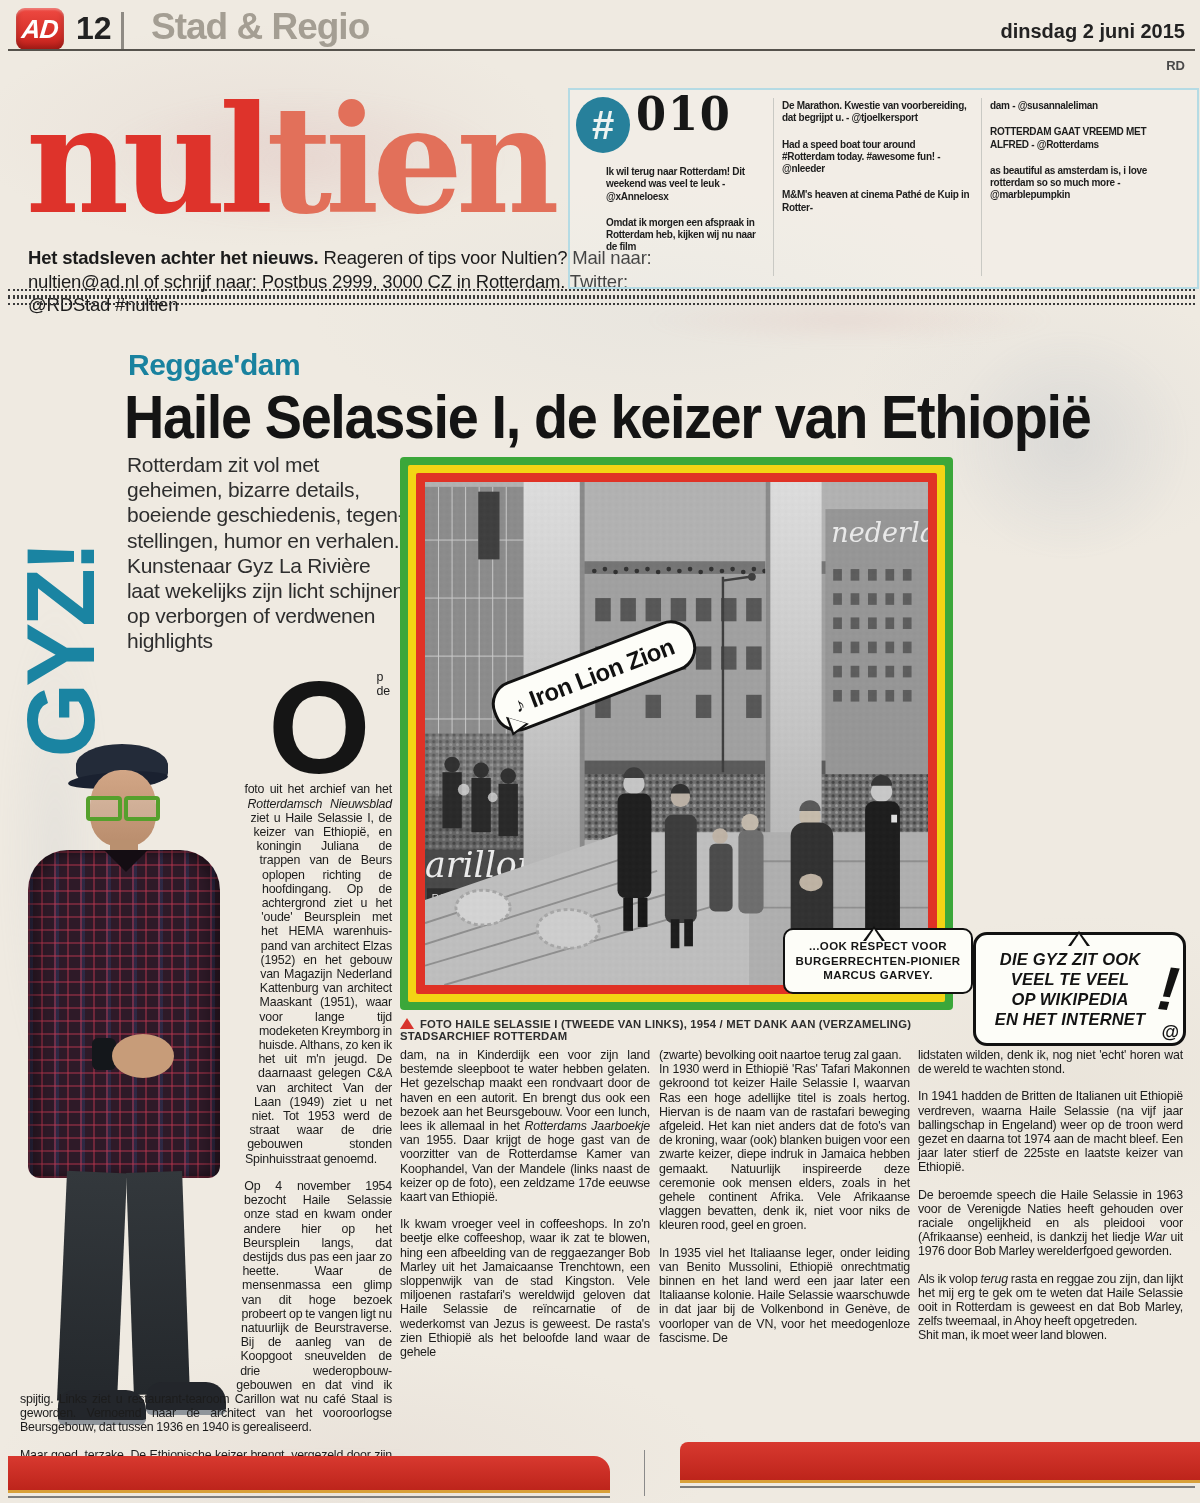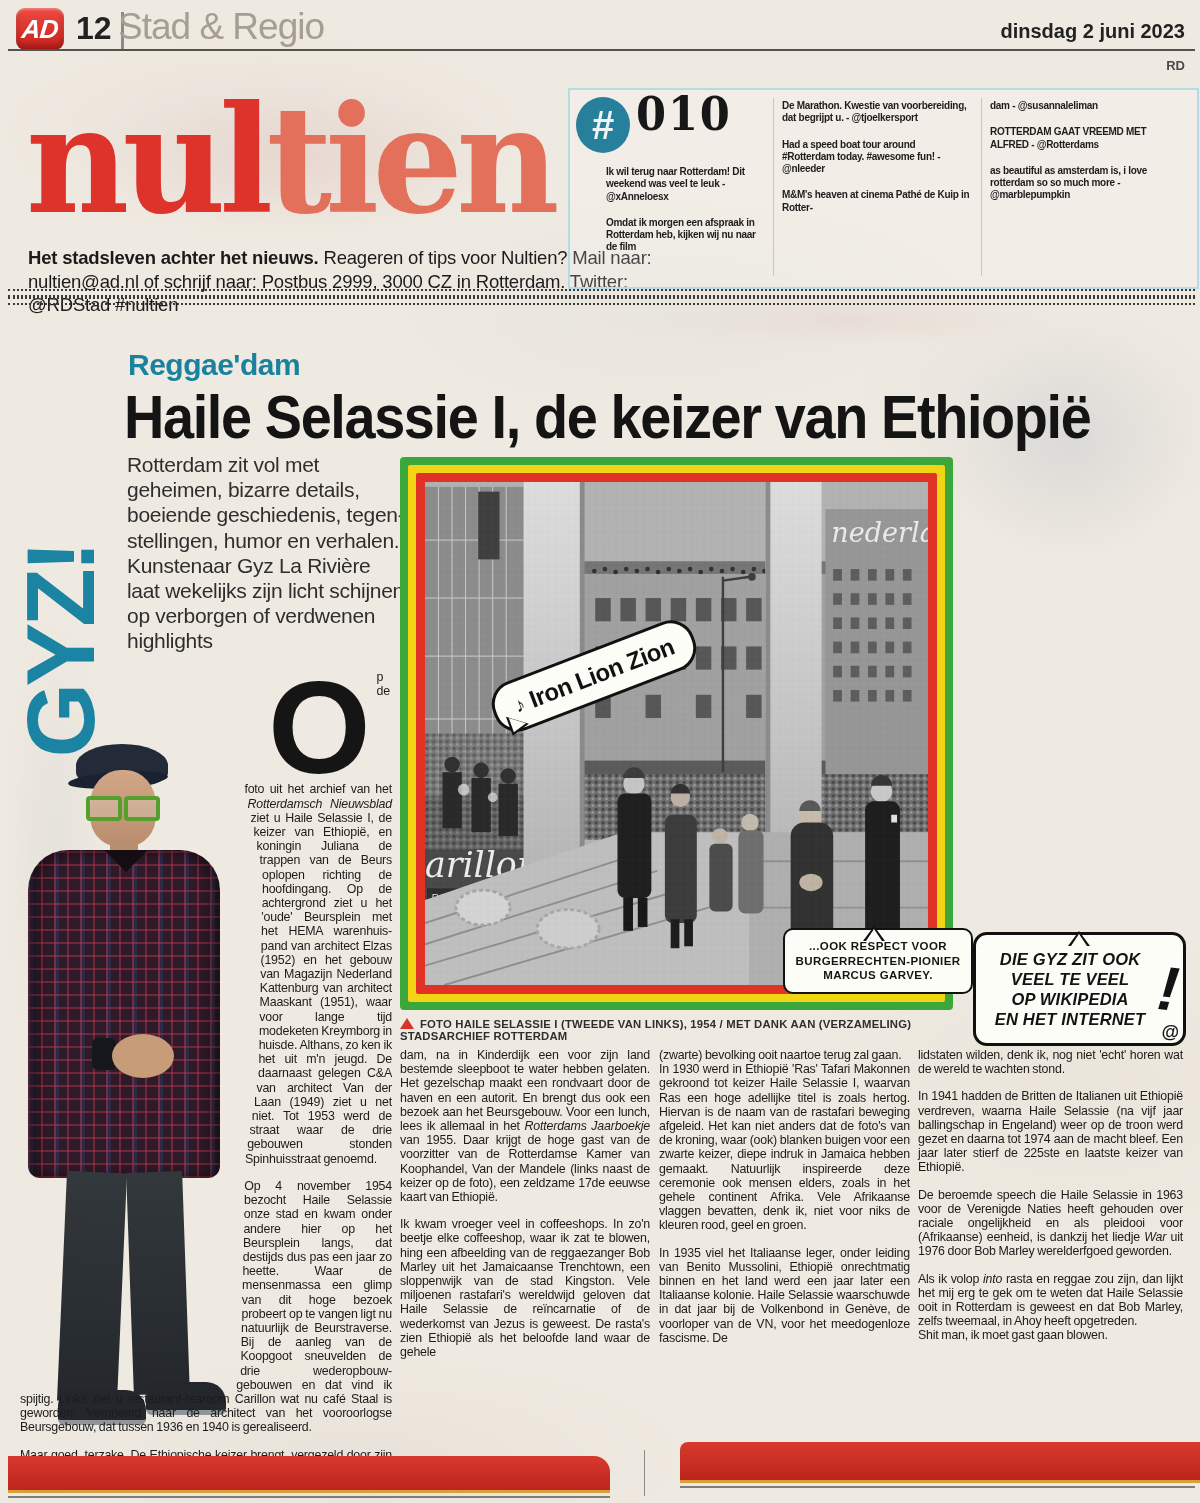--- a/index.html
+++ b/index.html
@@ -16,21 +16,21 @@
   }
   .abs{position:absolute;}
   
   .ad-logo{left:16px;top:8px;width:48px;height:42px;border-radius:9px;
     background:linear-gradient(180deg,#ef4a42,#c6201a);
     box-shadow:inset 0 -4px 6px rgba(0,0,0,.25), inset 0 2px 2px rgba(255,255,255,.3);
     display:flex;align-items:center;justify-content:center;}
   .ad-logo span{color:#fff;font-weight:700;font-style:italic;font-size:26px;transform:skewX(-6deg);letter-spacing:-1px;}
   .page-number{left:76px;top:10px;font-size:32px;font-weight:700;color:#222;}
   .header-divider{left:121px;top:12px;width:3px;height:37px;background:#8f8b84;}
-  .section-title{left:118px;top:6px;font-size:37px;font-weight:400;color:#a49e93;letter-spacing:-1px;}
+  .section-title{left:151px;top:6px;font-size:37px;font-weight:700;color:#a49e93;letter-spacing:-1px;}
   .edition-date{left:885px;top:20px;width:300px;text-align:right;font-size:20px;font-weight:700;color:#222;}
   .header-rule{left:8px;top:49px;width:1187px;height:2px;background:#55524c;}
   .edition-code{left:1035px;top:58px;width:150px;text-align:right;font-size:13px;font-weight:700;color:#4a4a4a;}
   
   .masthead{left:26px;top:86px;width:560px;height:158px;font-family:"DejaVu Serif",serif;
     font-weight:700;font-size:148px;line-height:1.0;letter-spacing:-7px;transform:scaleX(.96);transform-origin:left top;}
   .masthead .m1{color:#de332b;}
   .masthead .m2{color:#e2705a;}
   .tagline{left:28px;top:246px;width:660px;font-size:18.5px;line-height:1.28;color:#1b1b1b;letter-spacing:-0.2px;}
   .tagline b{font-weight:700;}
@@ -149,21 +149,21 @@
   <div class="ghost g3"></div>
   <div class="ghost g4"></div>
   <div class="ghost g5"></div>
 
   <div class="abs ad-logo">
       <span>AD</span>
     </div>
   <div class="abs page-number">12</div>
   <div class="abs header-divider"></div>
   <div class="abs section-title">Stad &amp; Regio</div>
-  <div class="abs edition-date">dinsdag 2 juni 2023</div>
+  <div class="abs edition-date">dinsdag 2 juni 2015</div>
   <div class="abs header-rule"></div>
   <div class="abs edition-code">RD</div>
 
   <div class="abs masthead"><span class="m1">nul</span><span class="m2">tien</span></div>
   <div class="abs tagline">
     <b>Het stadsleven achter het nieuws.</b><span> Reageren of tips voor Nultien? Mail naar: nultien@ad.nl of schrijf naar: Postbus 2999, 3000 CZ in Rotterdam. Twitter: @RDStad #nultien</span>
   </div>
   <div class="abs dotted-sep"></div>
   <div class="abs dotted-sep2"></div>
 
@@ -454,22 +454,22 @@
   <div class="bodycol col3">
     <p class="nogap">(zwarte) bevolking ooit naartoe terug zal gaan.</p>
     <p>In 1930 werd in Ethiopië 'Ras' Tafari Makonnen gekroond tot keizer Haile Selassie I, waarvan Ras een hoge adellijke titel is zoals hertog. Hiervan is de naam van de rastafari beweging afgeleid. Het kan niet anders dat de foto's van de kroning, waar (ook) blanken buigen voor een zwarte keizer, diepe indruk in Jamaica hebben gemaakt. Natuurlijk inspireerde deze ceremonie ook mensen elders, zoals in het gehele continent Afrika. Vele Afrikaanse vlaggen bevatten, denk ik, niet voor niks de kleuren rood, geel en groen.</p>
     <p>In 1935 viel het Italiaanse leger, onder leiding van Benito Mussolini, Ethiopië onrechtmatig binnen en het land werd een jaar later een Italiaanse kolonie. Haile Selassie waarschuwde in dat jaar bij de Volkenbond in Genève, de voorloper van de VN, voor het meedogenloze fascisme. De</p>
   </div>
 
   <div class="bodycol col4">
     <p>lidstaten wilden, denk ik, nog niet 'echt' horen wat de wereld te wachten stond.</p>
     <p>In 1941 hadden de Britten de Italianen uit Ethiopië verdreven, waarna Haile Selassie (na vijf jaar ballingschap in Engeland) weer op de troon werd gezet en daarna tot 1974 aan de macht bleef. Een jaar later stierf de 225ste en laatste keizer van Ethiopië.</p>
       <p><span>De beroemde speech die Haile Selassie in 1963 voor de Verenigde Naties heeft gehouden over raciale ongelijkheid en als pleidooi voor (Afrikaanse) eenheid, is dankzij het liedje </span><i>War</i><span> uit 1976 door Bob Marley werelderfgoed geworden.</span></p>
-    <p class="nogap"><span>Als ik volop </span><i>into</i><span> rasta en reggae zou zijn, dan lijkt het mij erg te gek om te weten dat Haile Selassie ooit in Rotterdam is geweest en dat Bob Marley, zelfs tweemaal, in Ahoy heeft opgetreden.</span></p>
-    <p>Shit man, ik moet gast gaan blowen.</p>
+    <p class="nogap"><span>Als ik volop </span><i>terug</i><span> rasta en reggae zou zijn, dan lijkt het mij erg te gek om te weten dat Haile Selassie ooit in Rotterdam is geweest en dat Bob Marley, zelfs tweemaal, in Ahoy heeft opgetreden.</span></p>
+    <p>Shit man, ik moet weer land blowen.</p>
   </div>
 
   <div class="bar bar-left"></div>
   <div class="bar bar-right"></div>
   <div class="abs bar-divider"></div>
   <div class="abs foot-rule-l"></div>
   <div class="abs foot-rule-r"></div>
 
 </div>
 

